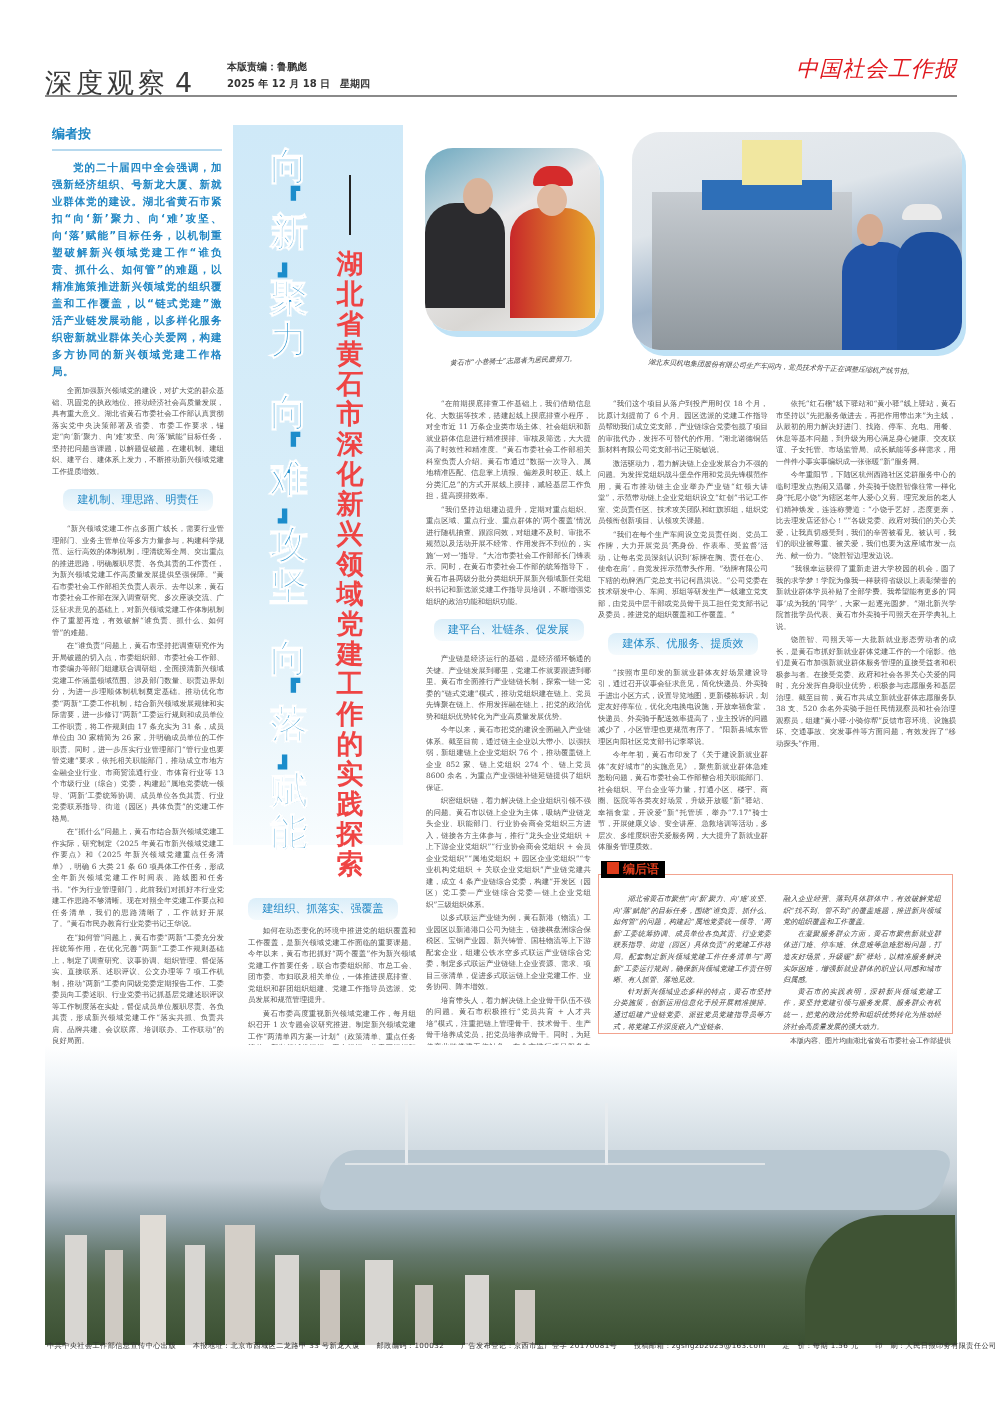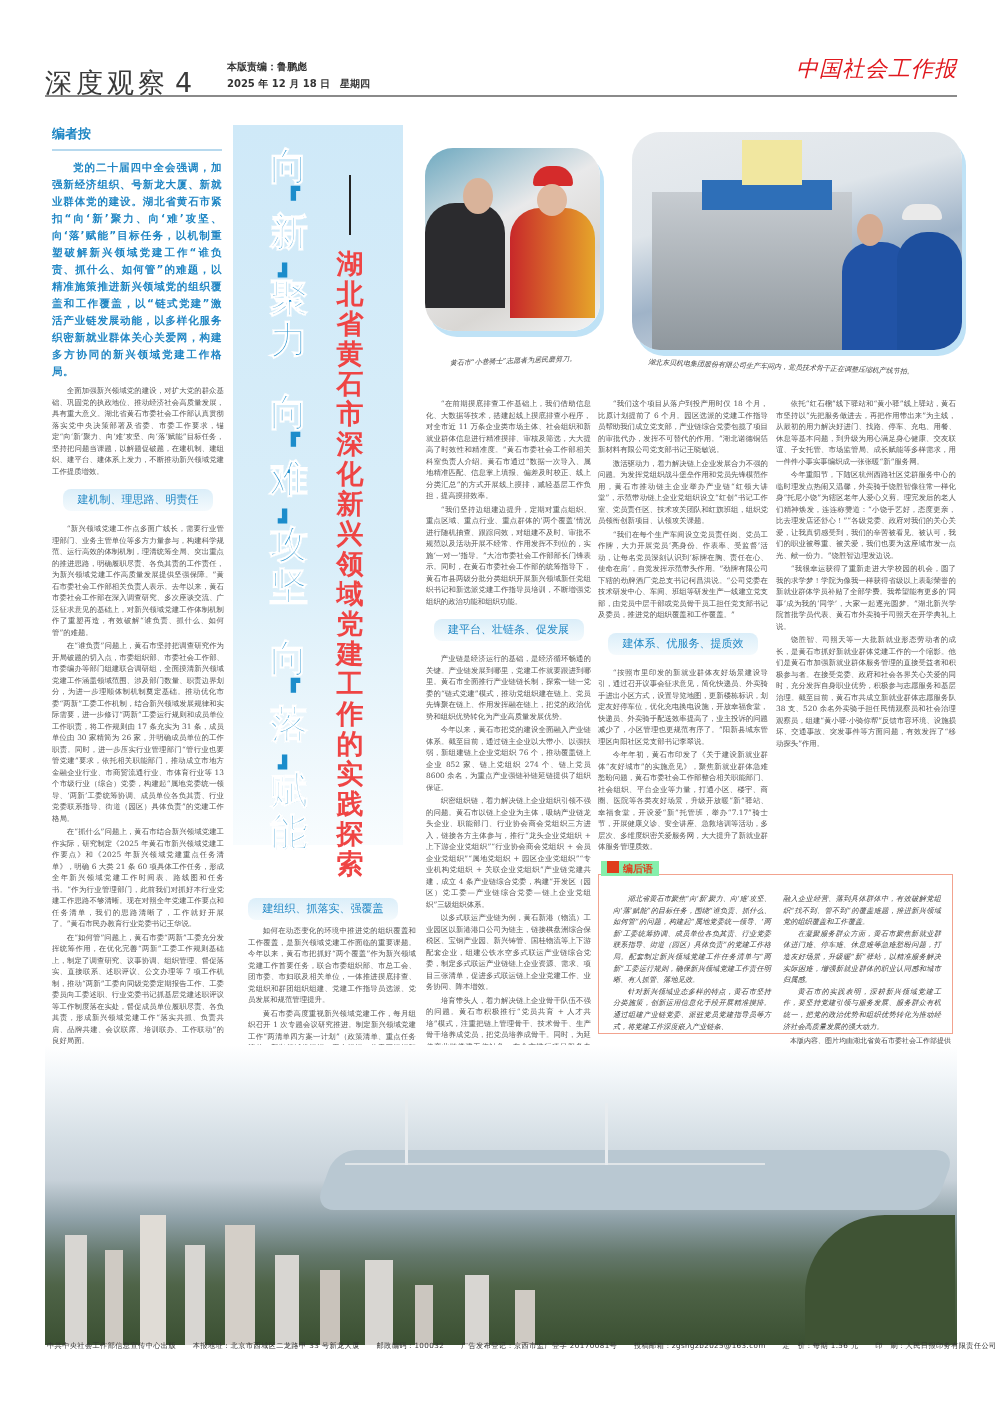--- a/index.html
+++ b/index.html
@@ -43,21 +43,21 @@
   .photo { position: absolute; border-radius: 28px; overflow: hidden; box-shadow: 4px 6px 0 #bfe2f6; }
   .photo1 { left: 425px; top: 148px; width: 175px; height: 183px; background: linear-gradient(150deg, #6ea9c0 0%, #e9e9ea 40%, #d9d7d4 70%, #f3f3f3 100%); }
   .photo2 { left: 632px; top: 132px; width: 330px; height: 218px; background: linear-gradient(165deg, #e9ecef 0%, #dfe5ea 35%, #9fb3c8 60%, #e6e9ec 100%); }
   .ph-shape { position: absolute; }
   .caption { position: absolute; font-family: "DejaVu Serif", serif; font-style: italic; font-size: 7px; color: #444; }
   .cap1 { left: 450px; top: 356px; transform: rotate(-2deg); }
   .cap2 { left: 648px; top: 362px; transform: rotate(2deg); }
 
   
   .afterword { position: absolute; left: 598px; top: 874px; width: 355px; height: 160px; border: 1.5px solid #f2a38f; }
-  .afterword .hd { position: absolute; left: 2px; top: -14px; background: #86efac; padding: 0 6px; font-size: 10px; font-weight: bold; color: #e03d1c; }
+  .afterword .hd { position: absolute; left: 2px; top: -14px; background: #000000; padding: 0 6px; font-size: 12px; font-weight: bold; color: #e03d1c; }
   .afterword .hd .sq { display: inline-block; width: 12px; height: 12px; background: #e03d1c; margin-right: 4px; vertical-align: -1px; }
   .afterword .cols { position: absolute; left: 14px; top: 18px; width: 328px; display: flex; gap: 12px; }
   .afterword .cols div { flex: 1; font-family: "DejaVu Serif", serif; font-style: italic; font-size: 7.2px; line-height: 11.6px; color: #444; text-align: justify; }
   .afterword p { text-indent: 2em; }
 
   .credit { position: absolute; left: 790px; top: 1036px; font-size: 7px; color: #444; }
 
   
   .city { position: absolute; left: 45px; top: 1045px; width: 912px; height: 300px; overflow: hidden;
     background: linear-gradient(180deg, #ffffff 0%, #f2f6f9 10%, #d7e0e6 30%, #c7d1d9 45%, #8fa1a8 58%, #64786c 70%, #4f6448 80%, #3b5032 100%); }

